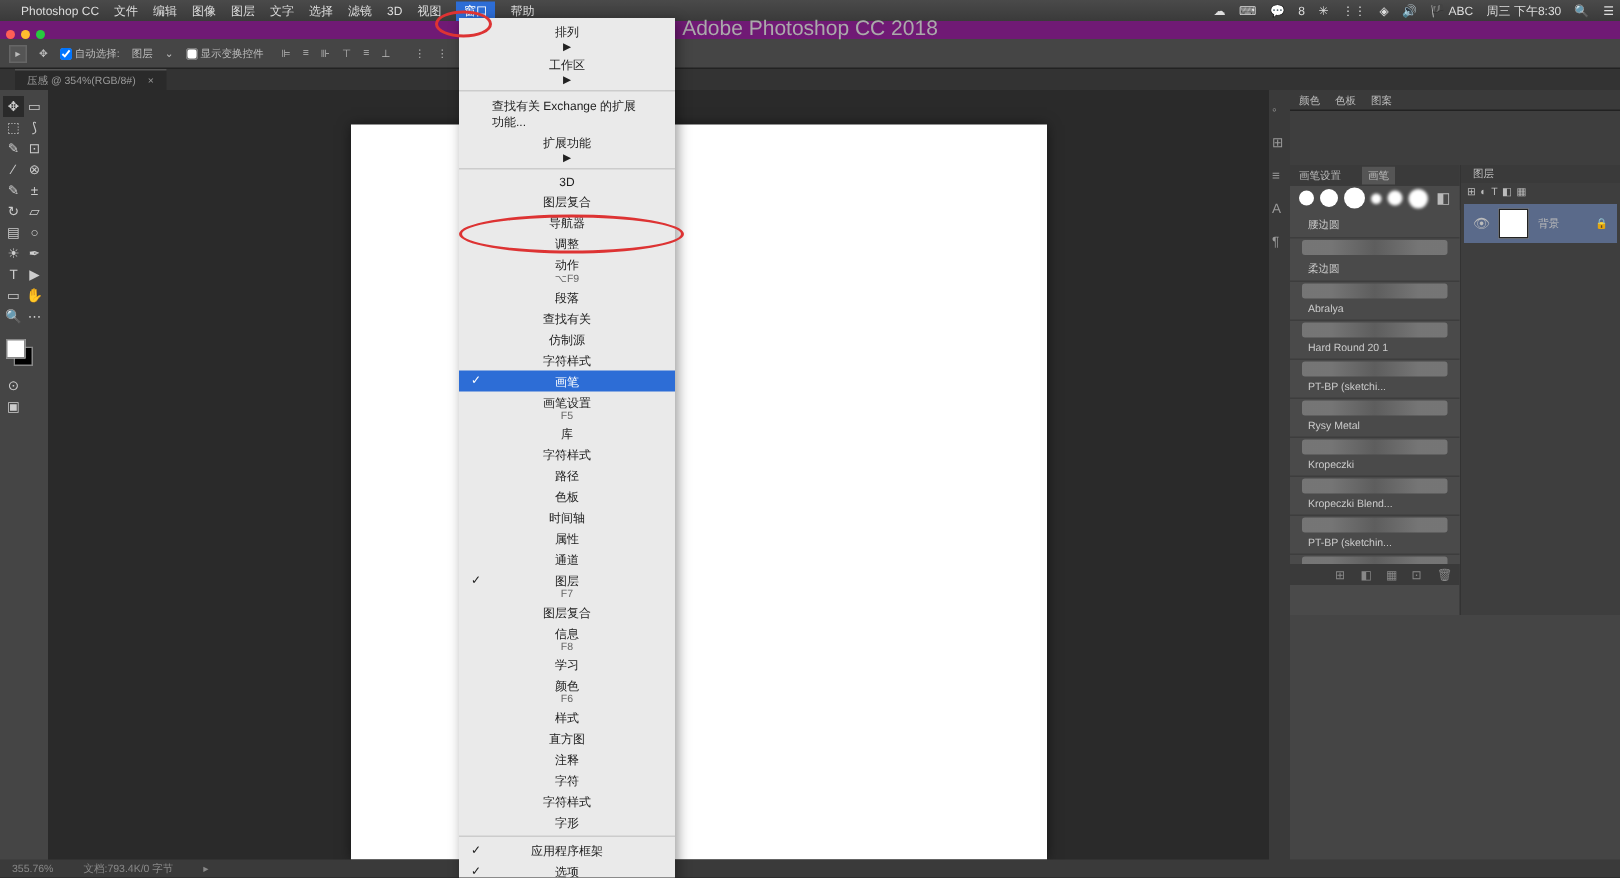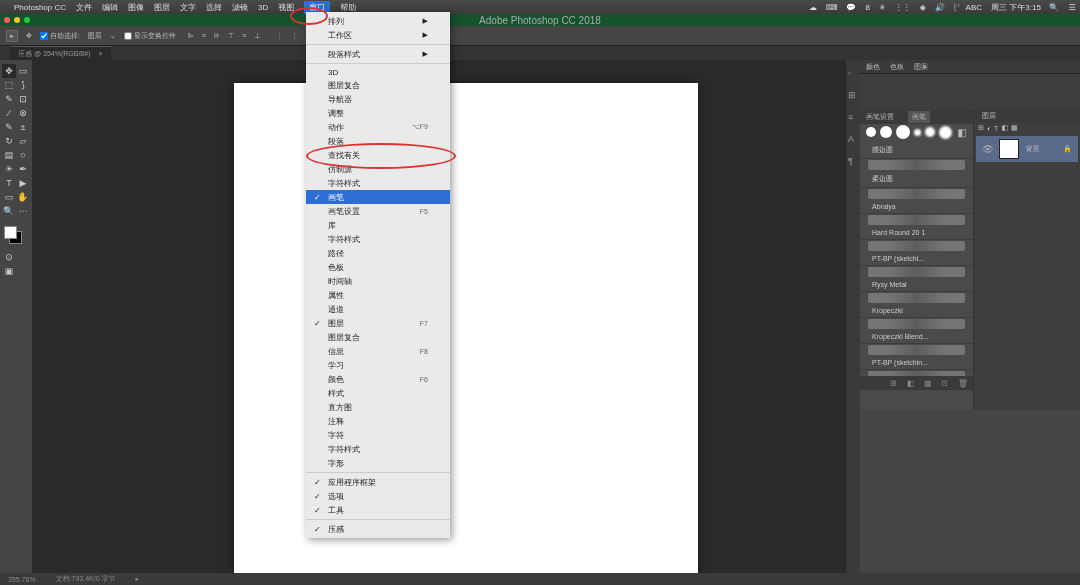--- a/index.html
+++ b/index.html
@@ -5,21 +5,21 @@
     * { margin: 0; padding: 0; box-sizing: border-box; font-family: -apple-system, "Helvetica Neue", Arial, sans-serif; }
     body { width: 1080px; height: 585px; background: #2a2a2a; overflow: hidden; position: relative; }
     
     .mac-menubar { height: 14px; background: linear-gradient(#4a4a4a,#3a3a3a); display: flex; align-items: center; font-size: 8px; color: #ddd; padding: 0 4px; justify-content: space-between; gap: 12px; }
     .mac-menubar-left { display: flex; gap: 10px; align-items: center; }
     .mac-menubar-left > span { cursor: default; }
     .mac-menubar-right { display: flex; gap: 9px; align-items: center; font-size: 8px; }
     .apple-logo { font-size: 9px; }
     .menu-active { background: #2d6dd6; color: #fff; padding: 1px 5px; }
     
-    .app-titlebar { height: 12px; background: #14532d; color: #aaa; font-size: 10px; display: flex; align-items: center; justify-content: center; position: relative; }
+    .app-titlebar { height: 12px; background: #701a75; color: #aaa; font-size: 14px; display: flex; align-items: flex-end; justify-content: center; position: relative; }
     .traffic-lights { position: absolute; left: 4px; display: flex; gap: 4px; }
     .traffic-lights span { width: 6px; height: 6px; border-radius: 50%; display: inline-block; }
     .tl-red { background: #ff5f56; }
     .tl-yellow { background: #ffbd2e; }
     .tl-green { background: #27c93f; }
     
     .options-bar { height: 20px; background: #454545; border-bottom: 1px solid #222; display: flex; align-items: center; font-size: 7px; color: #bbb; padding: 0 6px; gap: 8px; }
     .opt-icon { width: 12px; height: 12px; background: #555; border: 1px solid #666; display: inline-flex; align-items: center; justify-content: center;}
     .checkbox-opt { display: flex; align-items: center; gap: 2px;}
     .checkbox-opt input { width: 8px; height: 8px; }
@@ -35,21 +35,21 @@
     .tool-btn.sel { background: #2a2a2a; }
     .color-swatches { margin-top: 6px; padding: 2px; }
     .swatch-box { width: 18px; height: 18px; position: relative; }
     .sw-front { position: absolute; width: 13px; height: 13px; background: #fff; border: 1px solid #888; top: 0; left: 0; z-index: 2; }
     .sw-back { position: absolute; width: 13px; height: 13px; background: #000; border: 1px solid #888; bottom: 0; right: 0; }
     
     .canvas-area { flex: 1; background: #2a2a2a; position: relative; display: flex; }
     .canvas-white { position: absolute; left: 202px; top: 23px; width: 464px; height: 490px; background: #fff; box-shadow: 0 0 8px rgba(0,0,0,0.5); }
     
     .dropdown-menu { position: absolute; left: 274px; top: -48px; width: 144px; background: #eaeaea; box-shadow: 2px 2px 8px rgba(0,0,0,0.4); font-size: 8px; color: #222; padding: 2px 0; z-index: 100; }
-    .dd-item { padding: 1.5px 22px 1.5px 22px; position: relative; cursor: default; display: flex; justify-content: space-between; align-items: center;}
+    .dd-item { padding: 1.5px 22px 1.5px 22px; position: relative; cursor: default; display: flex; justify-content: space-between; align-items: center; flex-direction: column;}
     .dd-item.highlighted { background: #2d6dd6; color: #fff; }
     .dd-sep { height: 1px; background: #ccc; margin: 2px 0; }
     .dd-check { position: absolute; left: 8px; }
     .dd-arrow { font-size: 7px; }
     .dd-shortcut { font-size: 7px; color: #666; }
     
     .annot-oval-top { position: absolute; left: 258px; top: -53px; width: 38px; height: 18px; border: 2px solid #d33; border-radius: 50%; z-index: 200; pointer-events: none; }
     .annot-oval-mid { position: absolute; left: 274px; top: 83px; width: 150px; height: 26px; border: 2px solid #d33; border-radius: 50%; z-index: 200; pointer-events: none; }
     
     .right-strip { width: 14px; background: #3a3a3a; display: flex; flex-direction: column; align-items: center; gap: 12px; padding-top: 8px; }
@@ -105,21 +105,21 @@
   <div class="mac-menubar-right">
     <span>☁</span>
     <span>⌨</span>
     <span>💬</span>
     <span>8</span>
     <span>✳</span>
     <span>⋮⋮</span>
     <span>◈</span>
     <span>🔊</span>
     <span>🏴 <span>ABC</span></span>
-    <span>周三 下午3:15</span>
+    <span>周三 下午8:30</span>
     <span>🔍</span>
     <span>☰</span>
   </div>
 </div>
 
 <div class="app-titlebar">
   <div class="traffic-lights">
     <span class="tl-red"></span>
     <span class="tl-yellow"></span>
     <span class="tl-green"></span>
@@ -224,21 +224,25 @@
         <div class="dd-item">
           <span>排列</span>
           <span class="dd-arrow">▶</span>
         </div>
         <div class="dd-item">
           <span>工作区</span>
           <span class="dd-arrow">▶</span>
         </div>
         <div class="dd-sep"></div>
         <div class="dd-item">
-          <span>段落样式</span>
+          <span>查找有关 Exchange 的扩展功能...</span>
+          <span></span>
+        </div>
+        <div class="dd-item">
+          <span>扩展功能</span>
           <span class="dd-arrow">▶</span>
         </div>
         <div class="dd-sep"></div>
         <div class="dd-item">
           <span>3D</span>
           <span></span>
         </div>
         <div class="dd-item">
           <span>图层复合</span>
           <span></span>

